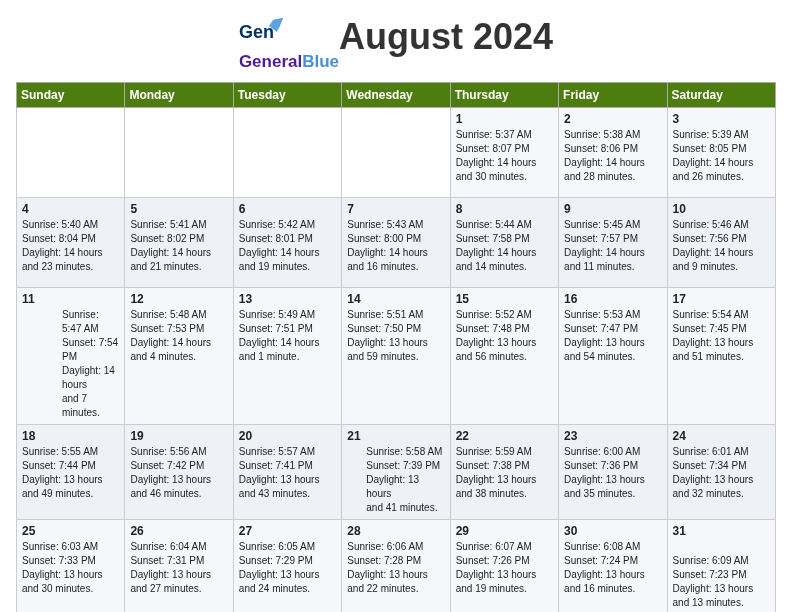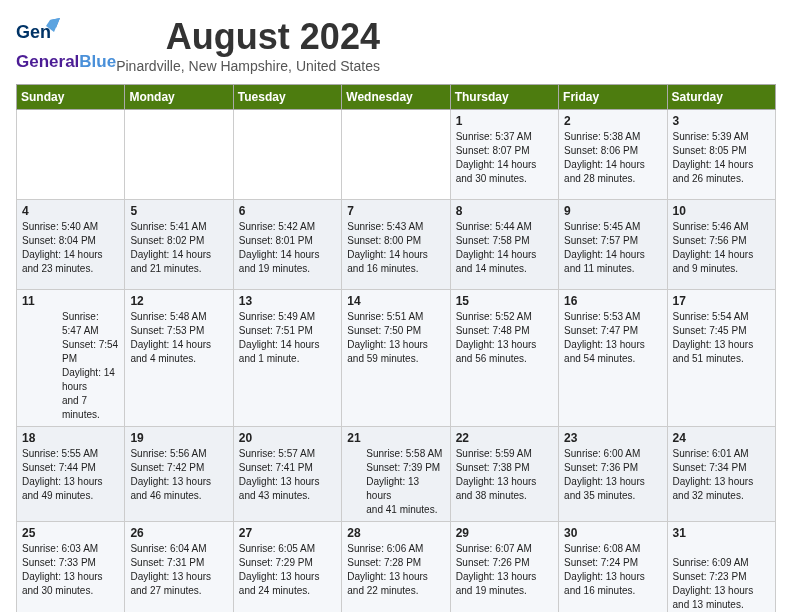--- a/index.html
+++ b/index.html
@@ -5,21 +5,21 @@
     * { box-sizing: border-box; margin: 0; padding: 0; }
     body {
       font-family: Arial, sans-serif;
       background: #fff;
       width: 792px;
       min-height: 612px;
       padding: 16px;
     }
     .header {
       display: flex;
-      justify-content: flex-start;
+      justify-content: center;
       align-items: flex-start;
       margin-bottom: 10px;
     }
     .logo {
       display: flex;
       flex-direction: column;
       align-items: flex-start;
     }
     .title-area {
       text-align: right;
@@ -90,21 +90,20 @@
         </svg>
       </div>
     </div>
     <div style="display:flex;align-items:baseline;">
       <span style="font-size:17px;font-weight:bold;color:#4c1d95;">General</span>
       <span style="font-size:17px;font-weight:bold;color:#4a90d9;">Blue</span>
     </div>
   </div>
   <div class="title-area">
     <div class="month-year">August 2024</div>
-    <div class="location">Pinardville, New Hampshire, United States</div>
   </div>
 </div>
 
 <table>
   <thead>
     <tr>
     <th>Sunday</th>
         <th>Monday</th>
         <th>Tuesday</th>
         <th>Wednesday</th>

